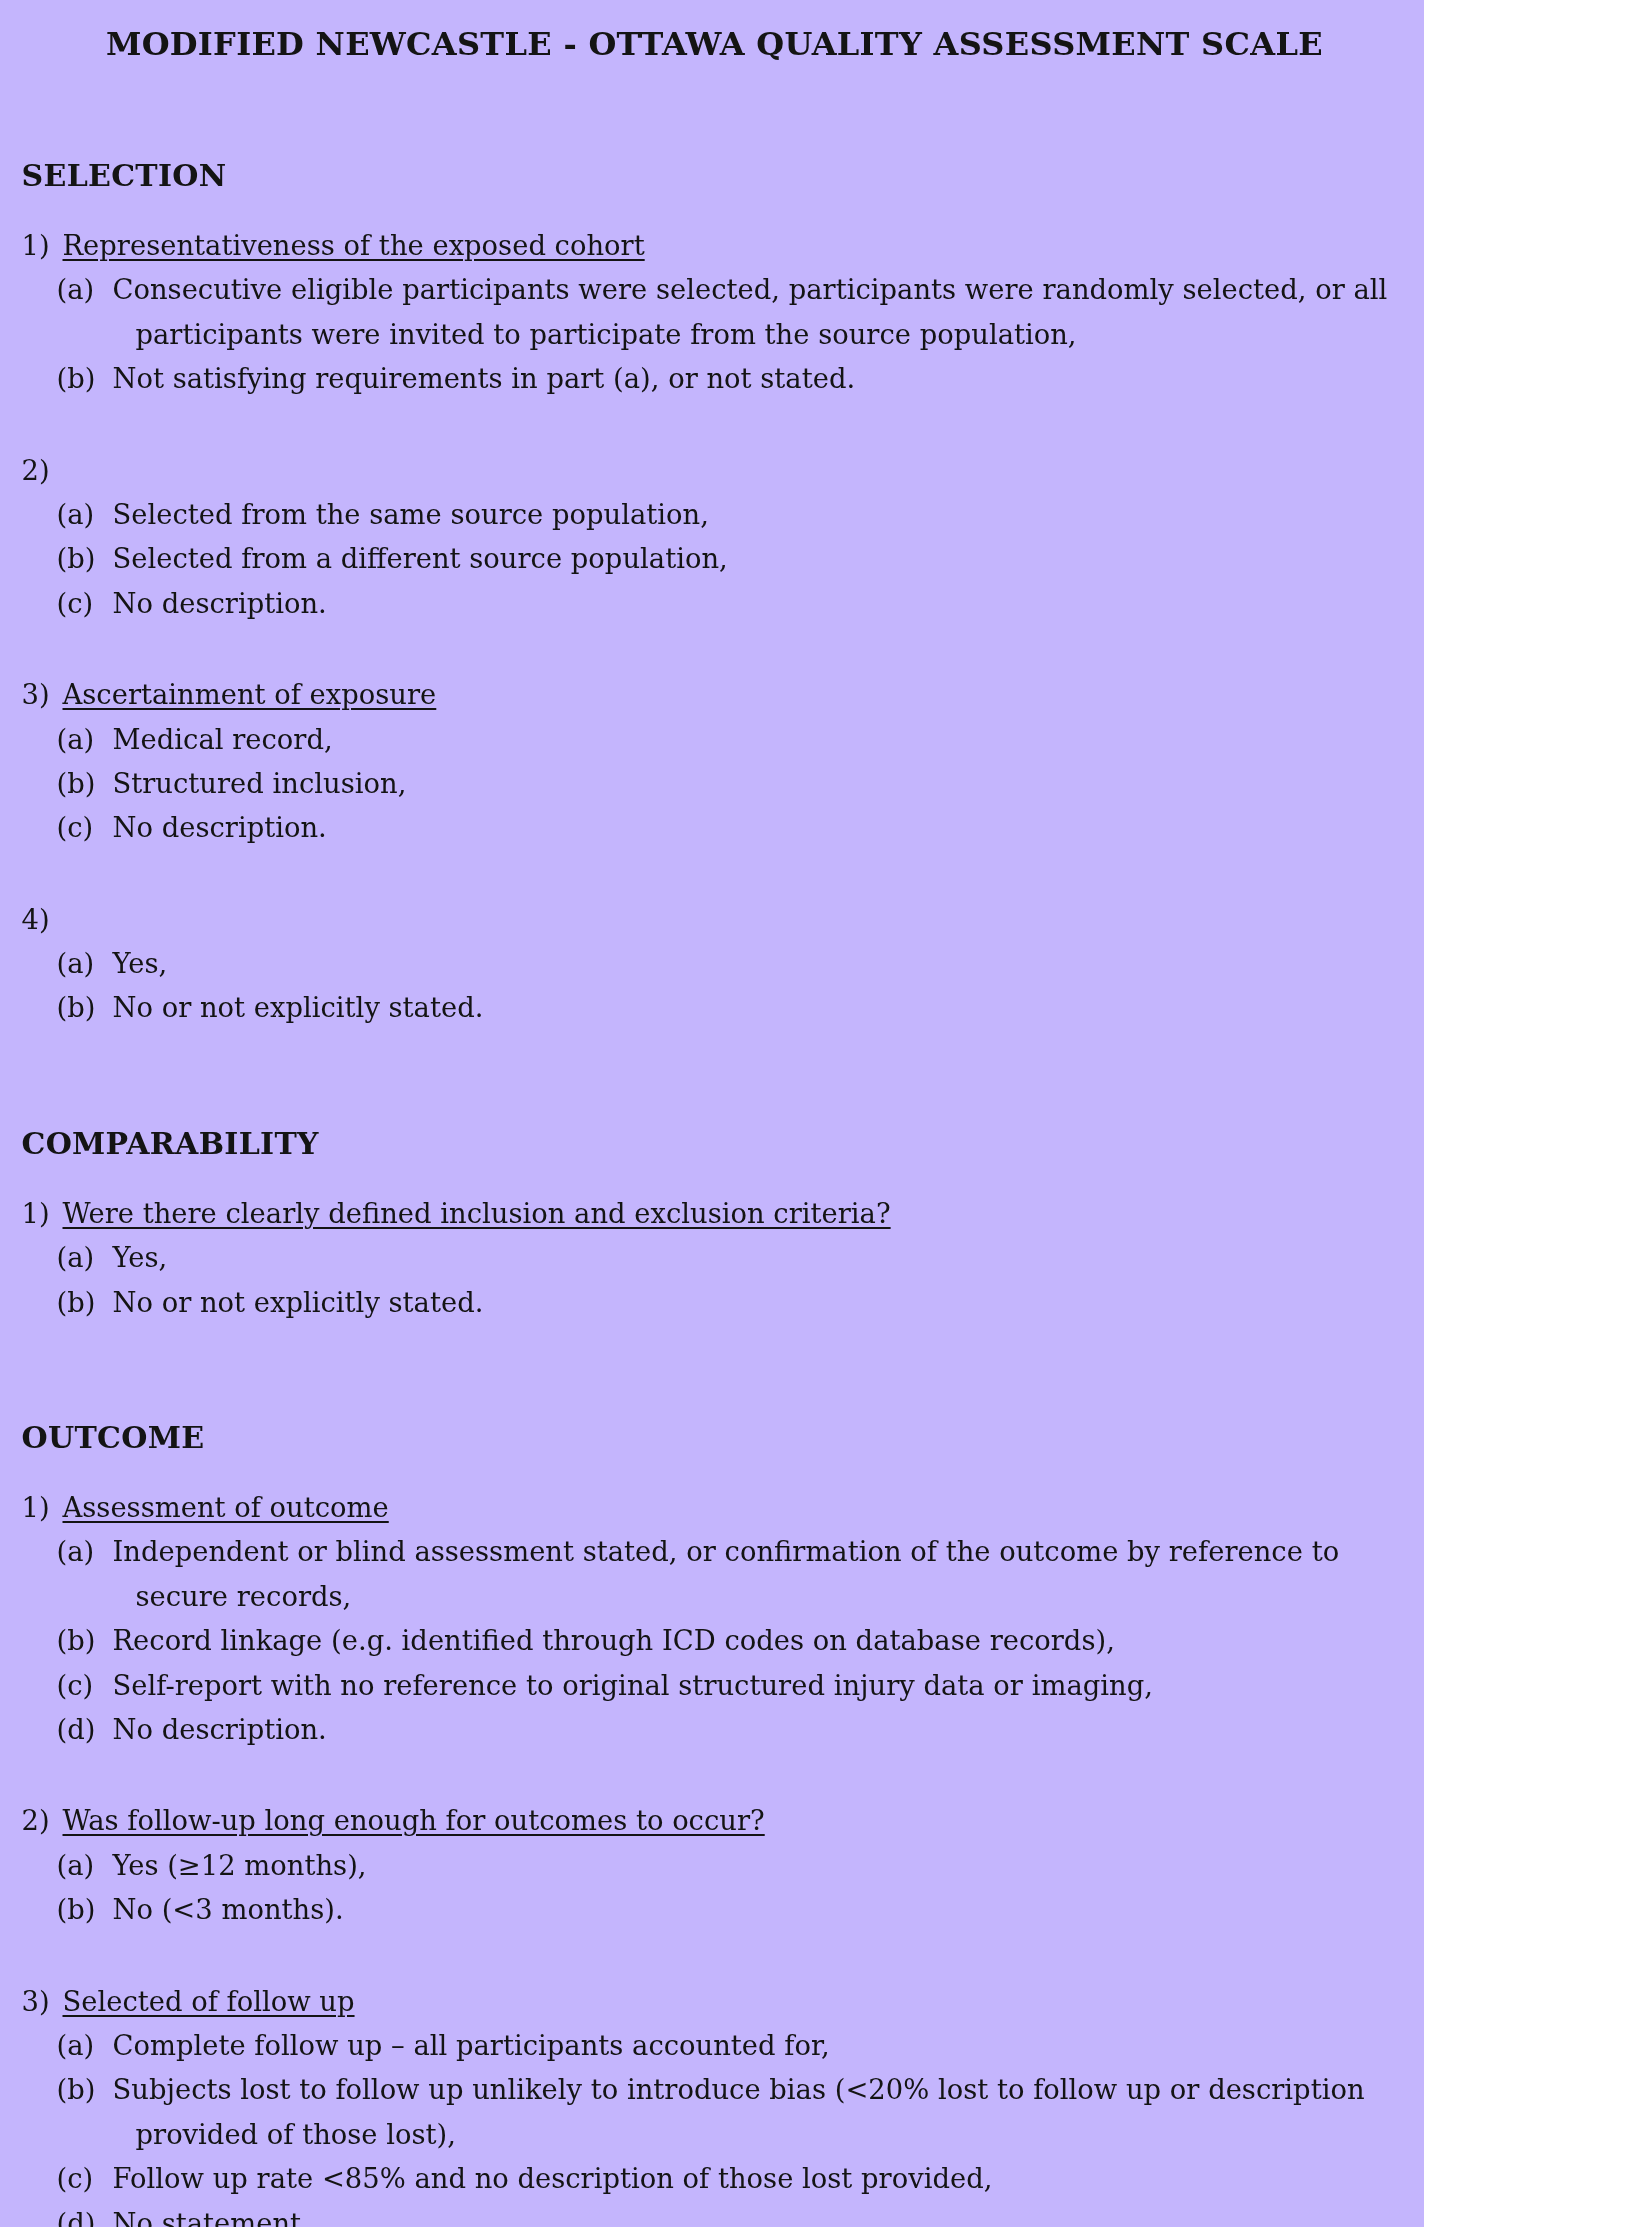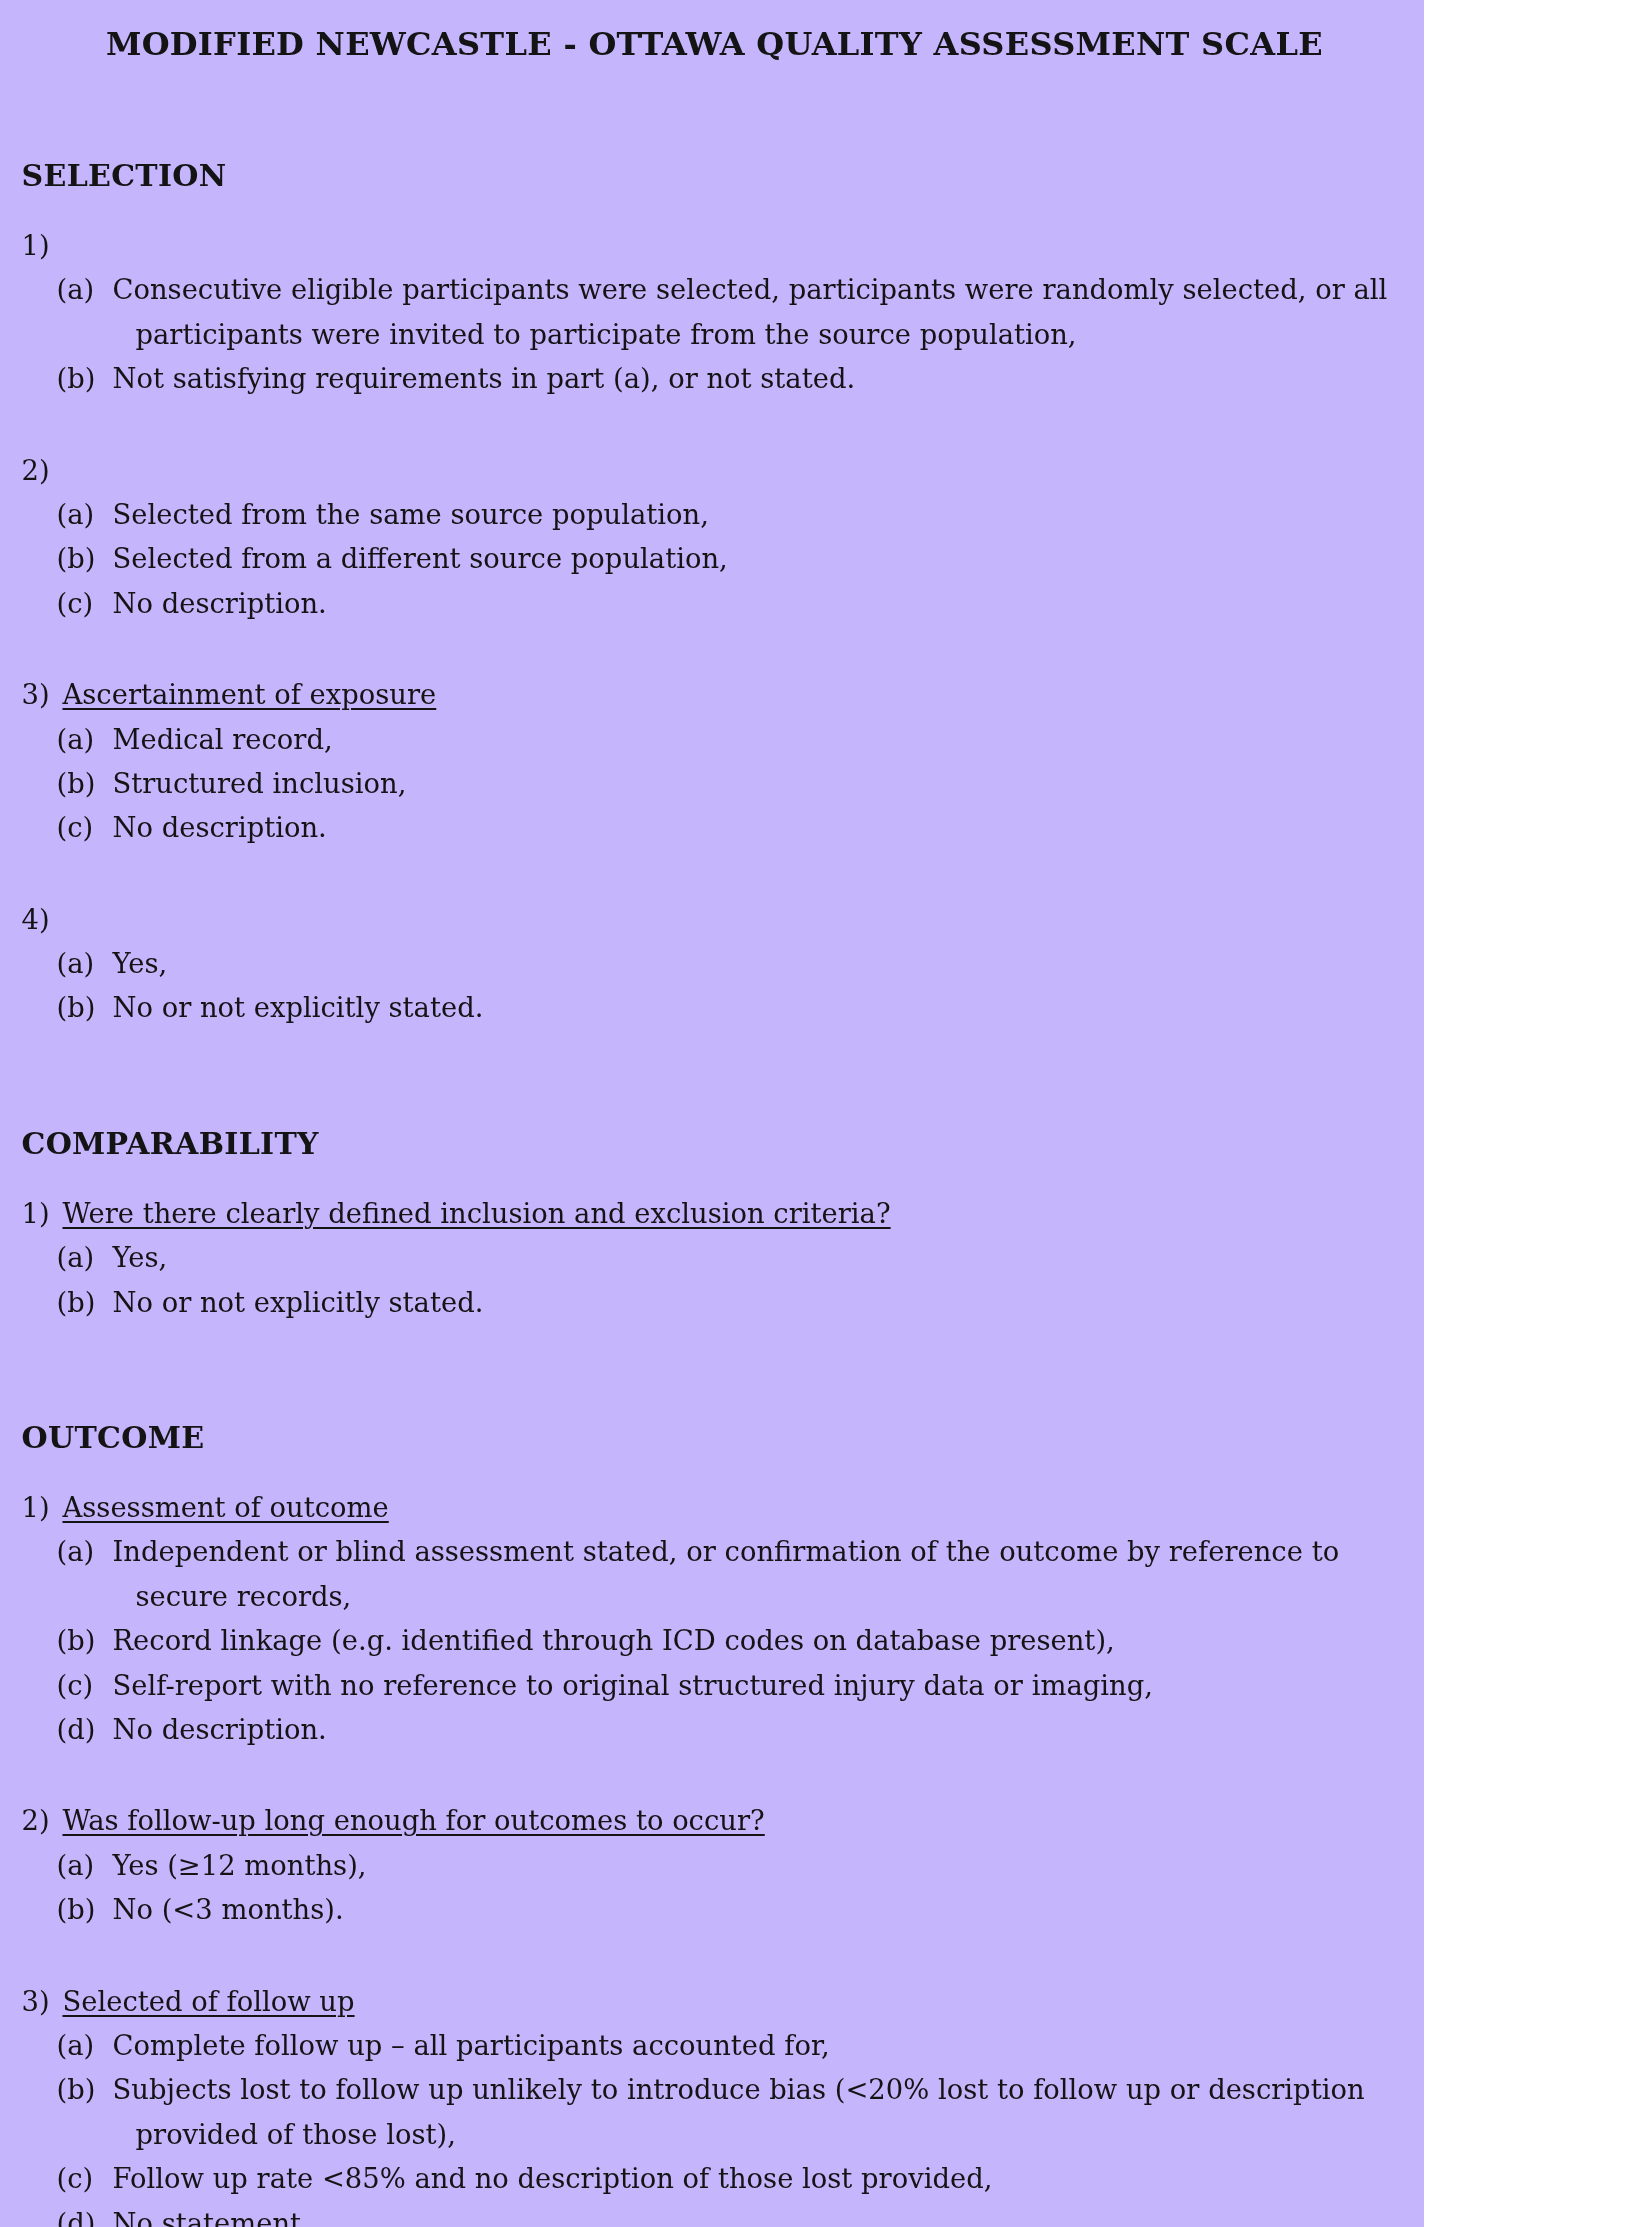--- a/index.html
+++ b/index.html
@@ -76,20 +76,21 @@
 <body>
 
 <div class="page">
   <h1 class="doc-title">MODIFIED NEWCASTLE - OTTAWA QUALITY ASSESSMENT SCALE</h1>
   <div id="sections">
       <section class="doc-section">
         <h2 class="section-heading">SELECTION</h2>
         <div class="question">
           <div class="q-title-row">
             <span class="q-number">1)</span>
+            <span class="q-title">Representativeness of the exposed cohort</span>
           </div>
           <div class="option">
             <span class="opt-letter">(a)</span>
             <span class="opt-text">Consecutive eligible participants were selected, participants were randomly selected, or all participants were invited to participate from the source population,</span>
           </div>
           <div class="option">
             <span class="opt-letter">(b)</span>
             <span class="opt-text">Not satisfying requirements in part (a), or not stated.</span>
           </div>
         </div>
@@ -165,21 +166,21 @@
           <div class="q-title-row">
             <span class="q-number">1)</span>
             <span class="q-title">Assessment of outcome</span>
           </div>
           <div class="option">
             <span class="opt-letter">(a)</span>
             <span class="opt-text">Independent or blind assessment stated, or confirmation of the outcome by reference to secure records,</span>
           </div>
           <div class="option">
             <span class="opt-letter">(b)</span>
-            <span class="opt-text">Record linkage (e.g. identified through ICD codes on database present),</span>
+            <span class="opt-text">Record linkage (e.g. identified through ICD codes on database records),</span>
           </div>
           <div class="option">
             <span class="opt-letter">(c)</span>
             <span class="opt-text">Self-report with no reference to original structured injury data or imaging,</span>
           </div>
           <div class="option">
             <span class="opt-letter">(d)</span>
             <span class="opt-text">No description.</span>
           </div>
         </div>

